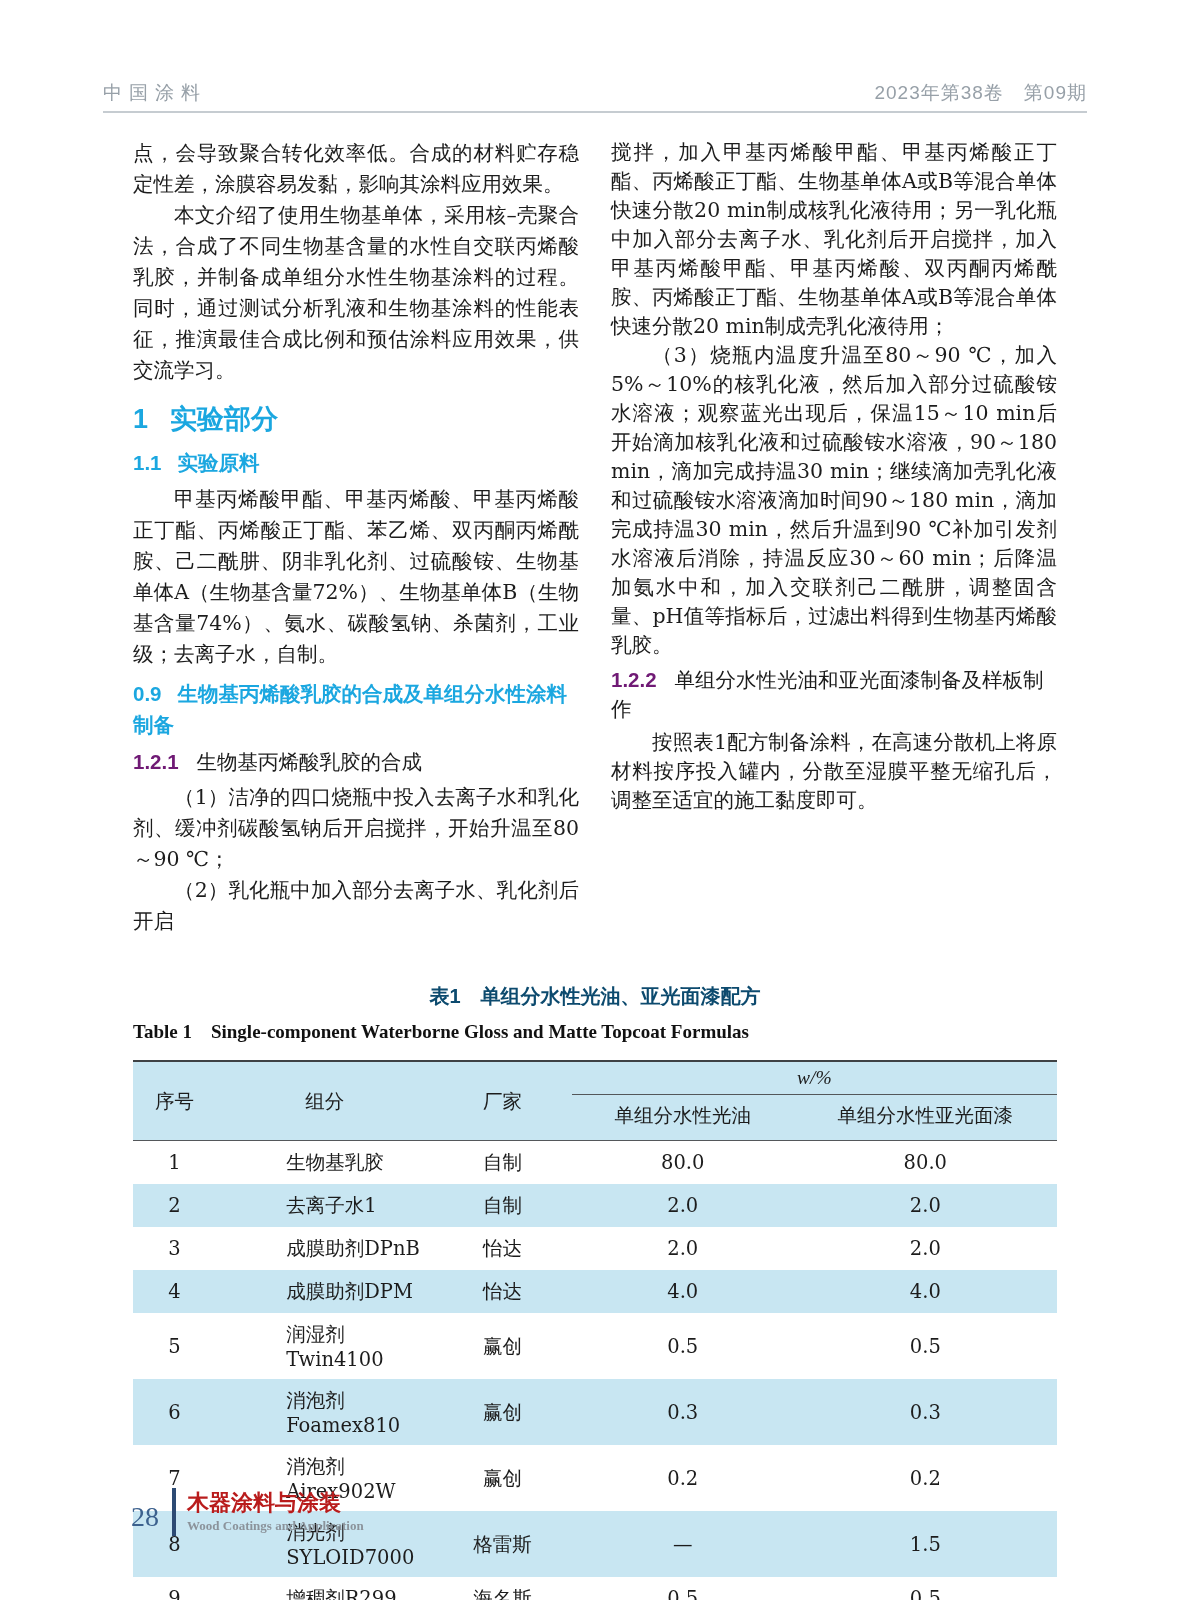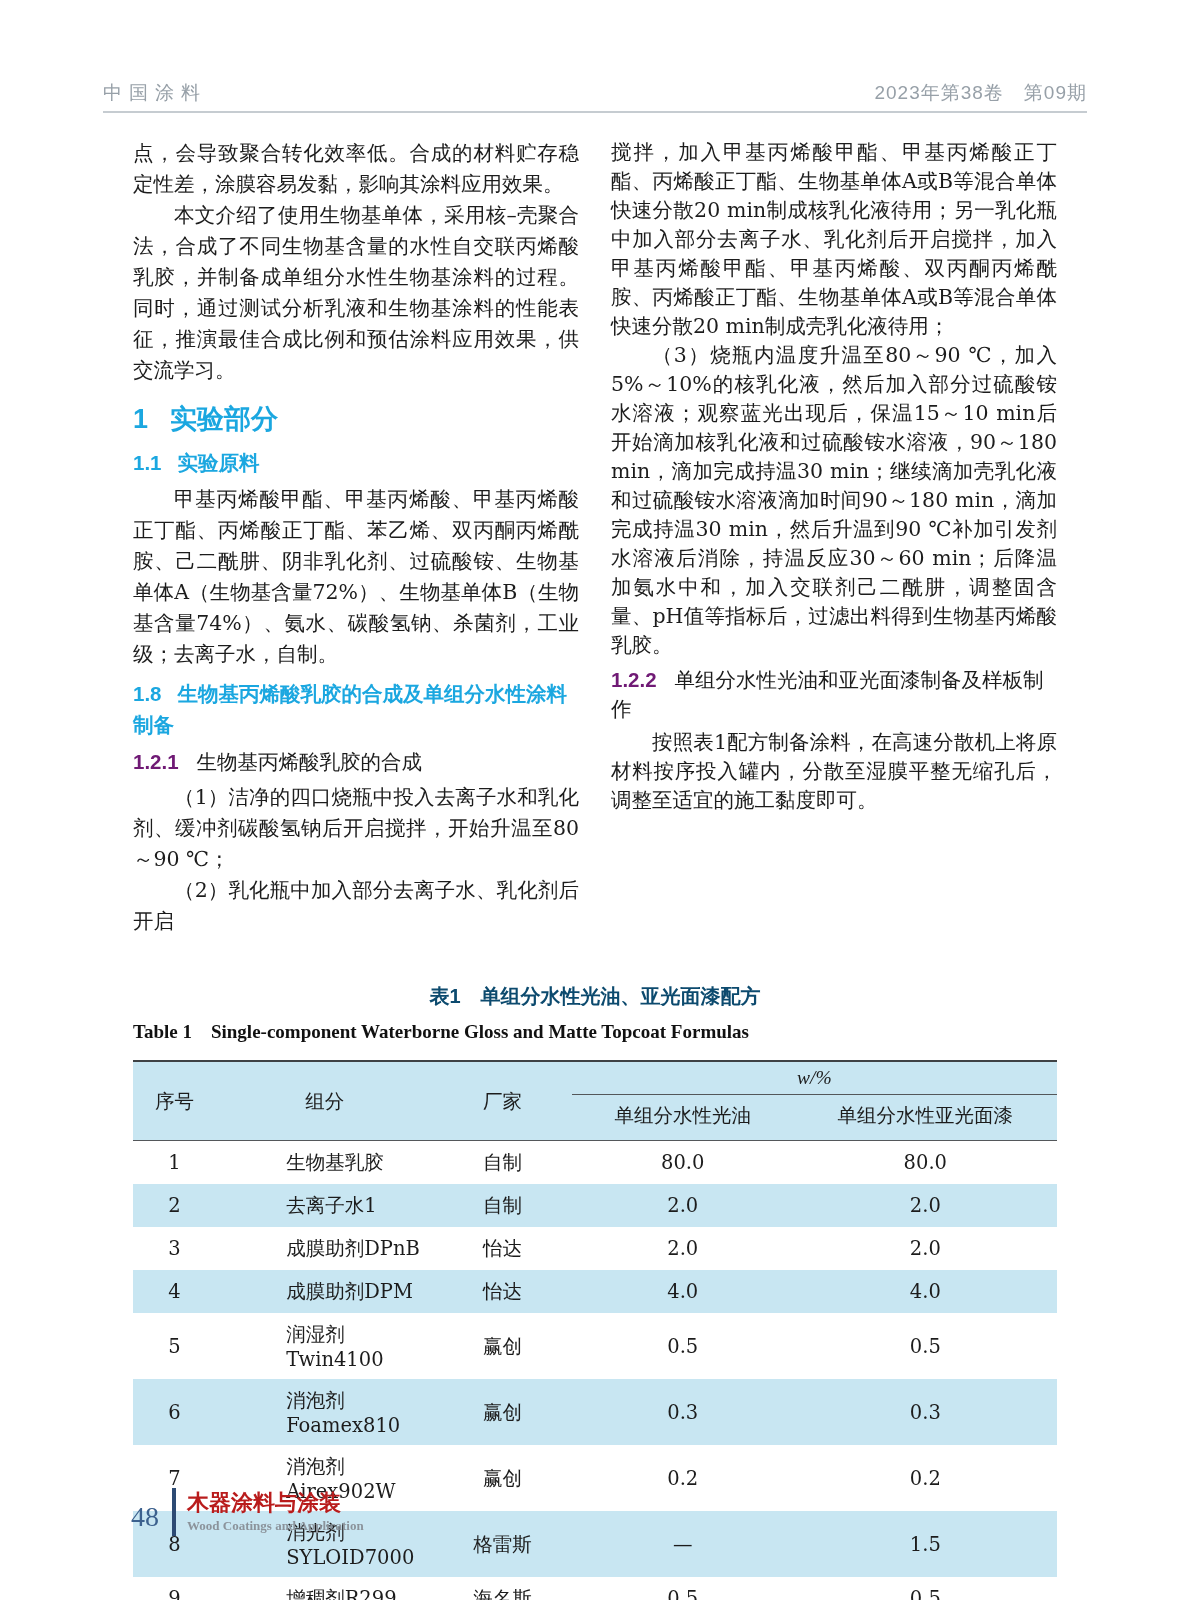--- a/index.html
+++ b/index.html
@@ -110,21 +110,21 @@
         <p class="no-indent">点，会导致聚合转化效率低。合成的材料贮存稳定性差，涂膜容易发黏，影响其涂料应用效果。</p>
         <p>本文介绍了使用生物基单体，采用核–壳聚合法，合成了不同生物基含量的水性自交联丙烯酸乳胶，并制备成单组分水性生物基涂料的过程。同时，通过测试分析乳液和生物基涂料的性能表征，推演最佳合成比例和预估涂料应用效果，供交流学习。</p>
         <div class="h-l1">
           <span class="num">1</span><span>实验部分</span>
         </div>
         <div class="h-l2">
           <span class="num">1.1</span><span>实验原料</span>
         </div>
         <p>甲基丙烯酸甲酯、甲基丙烯酸、甲基丙烯酸正丁酯、丙烯酸正丁酯、苯乙烯、双丙酮丙烯酰胺、己二酰肼、阴非乳化剂、过硫酸铵、生物基单体A（生物基含量72%）、生物基单体B（生物基含量74%）、氨水、碳酸氢钠、杀菌剂，工业级；去离子水，自制。</p>
         <div class="h-l2">
-          <span class="num">1.8</span><span>生物基丙烯酸乳胶的合成及单组分水性涂料制备</span>
+          <span class="num">0.9</span><span>生物基丙烯酸乳胶的合成及单组分水性涂料制备</span>
         </div>
         <div class="h-l3">
           <span class="num">1.2.1</span><span class="ttl">生物基丙烯酸乳胶的合成</span>
         </div>
         <p>（1）洁净的四口烧瓶中投入去离子水和乳化剂、缓冲剂碳酸氢钠后开启搅拌，开始升温至80～90 ℃；</p>
         <p>（2）乳化瓶中加入部分去离子水、乳化剂后开启</p>
       </div>
 
       <div class="col lh-tight">
         <p class="no-indent">搅拌，加入甲基丙烯酸甲酯、甲基丙烯酸正丁酯、丙烯酸正丁酯、生物基单体A或B等混合单体快速分散20 min制成核乳化液待用；另一乳化瓶中加入部分去离子水、乳化剂后开启搅拌，加入甲基丙烯酸甲酯、甲基丙烯酸、双丙酮丙烯酰胺、丙烯酸正丁酯、生物基单体A或B等混合单体快速分散20 min制成壳乳化液待用；</p>
@@ -223,21 +223,21 @@
               <td>0.5</td>
               <td>0.5</td>
             </tr>
           </tbody>
       </table>
     </div>
 
   </div>
 
   <div class="page-footer">
-    <span class="page-num">48</span>
+    <span class="page-num">28</span>
     <span class="footer-bar"></span>
     <span>
       <div class="footer-zh">木器涂料与涂装</div>
       <div class="footer-en">Wood Coatings and Application</div>
     </span>
   </div>
 
 </div>
 
 </body></html>

